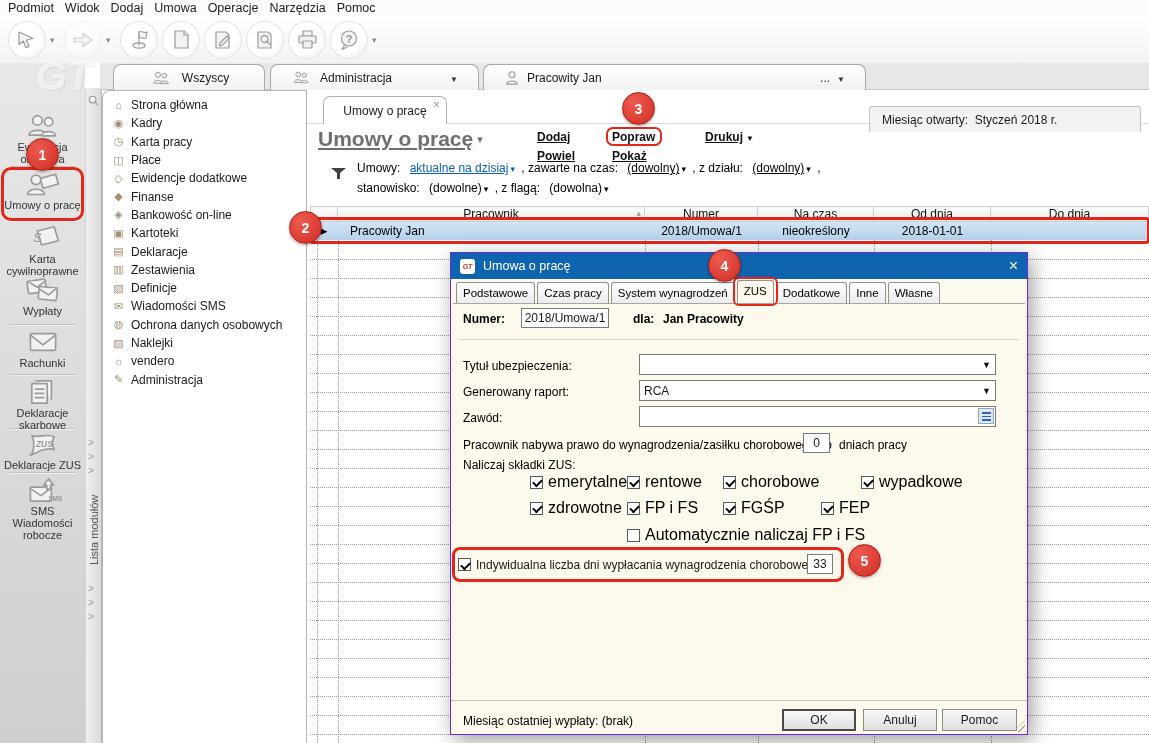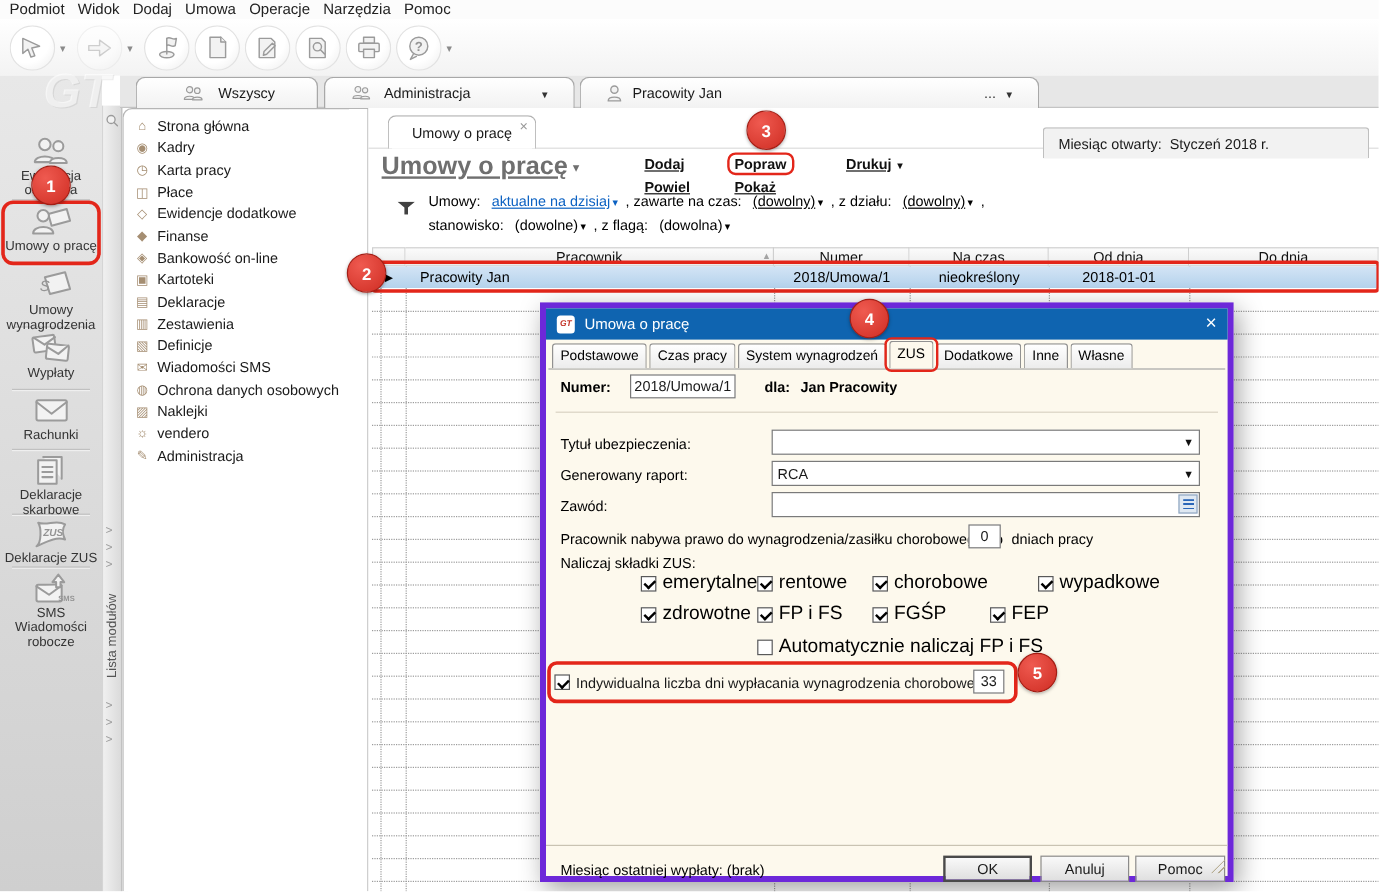--- a/index.html
+++ b/index.html
@@ -59,21 +59,21 @@
   .th{position:absolute;top:206px;height:16px;background:linear-gradient(#fbfbfb,#ececec);border:1px solid #cfcfcf;border-left:none;box-sizing:border-box;font-size:12px;color:#111;display:flex;align-items:center;justify-content:center;}
   .th.first{border-left:1px solid #cfcfcf;}
   .sortmark::after{content:"▴";color:#a3a3a3;font-size:9px;position:absolute;right:3px;top:1px;}
   .drow{left:310px;top:222px;width:839px;height:18px;background:linear-gradient(#d3e4f5,#b4d2ec);display:flex;align-items:center;font-size:12px;color:#000;z-index:2;}
   .drow .cell{height:100%;display:flex;align-items:center;justify-content:center;box-sizing:border-box;}
   .marker::after{content:"▶";font-size:9px;color:#000;}
   .vd{position:absolute;top:222px;height:521px;width:0;border-left:1px dotted #9b9b9b;z-index:1;}
   .gridrows{left:310px;top:241px;width:839px;height:502px;overflow:hidden;z-index:0;}
   .gridrows div{height:18px;border-bottom:1px dotted #9b9b9b;}
   
-  .dialog{left:450px;top:252px;width:578px;height:483px;background:#fdf9ed;border:5px solid #6d28d9;box-shadow:4px 6px 20px rgba(0,0,0,.38);z-index:5;box-sizing:border-box;}
+  .dialog{left:450px;top:252px;width:578px;height:483px;background:#fdf9ed;border:1px solid #6d28d9;box-shadow:4px 6px 20px rgba(0,0,0,.38);z-index:5;box-sizing:border-box;}
   .dtitle{position:absolute;left:0;top:0;right:0;height:26px;background:#0f64b0;color:#fff;display:flex;align-items:center;gap:8px;padding:0 9px;box-sizing:border-box;font-size:12.5px;}
   .dlogo{width:15px;height:15px;background:#fff;border-radius:3px;color:#c23227;font-size:7px;font-weight:bold;font-style:italic;display:flex;align-items:center;justify-content:center;}
   .dclose{margin-left:auto;font-size:16px;color:#fff;}
   .dclose::after{content:"×";}
   .dtabs{position:absolute;left:5px;top:29px;height:21px;display:flex;align-items:flex-end;z-index:2;}
   .dtab{height:20px;line-height:20px;padding:0 6px;font-size:11.5px;background:linear-gradient(#ffffff,#ececec);border:1px solid #919191;border-bottom:none;border-radius:3px 3px 0 0;margin-right:2px;color:#000;}
   .dtab.active{position:relative;background:#fdf9ed;height:22px;z-index:3;}
   .dsep{position:absolute;left:2px;right:2px;top:50px;height:1px;background:#a6a6a6;z-index:1;}
   .dlabel{position:absolute;font-size:12px;color:#000;}
   .b{font-weight:bold;}
@@ -188,21 +188,21 @@
           <path d="M2 17.5 c0 -5 12 -5 12 0 z"></path>
         </svg></div>
     <div>Umowy o pracę</div>
   </div>
   <div class="mdiv" style="top:220px;"></div>
   <div class="mod" style="top:224px;height:50px;">
     <div class="mico"><svg class="ic" width="40" height="28" viewBox="0 0 26 20">
           <path d="M9 5 L21 2 L24 12 L12 15 z"></path>
           <text class="svgtxt" x="6" y="13" font-size="9" font-style="italic">S</text>
         </svg></div>
-    <div>Umowy wynagrodzenia</div>
+    <div>Karta cywilnoprawne</div>
   </div>
   <div class="mdiv" style="top:272px;"></div>
   <div class="mod" style="top:276px;height:46px;">
     <div class="mico"><svg class="ic" width="40" height="28" viewBox="0 0 26 20">
           <rect x="2" y="3" width="13" height="9" rx="1" transform="rotate(-8 8 7)"></rect>
           <path d="M2.5 4 L8.8 8 L15 3.5" fill="none"></path>
           <rect x="10" y="8" width="13" height="9" rx="1" transform="rotate(6 16 12)"></rect>
           <path d="M10.5 9.5 L17 13.5 L23 8.5" fill="none"></path>
         </svg></div>
     <div>Wypłaty</div>

